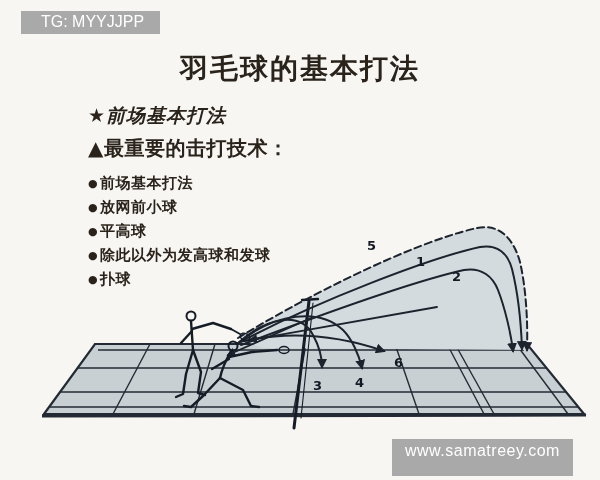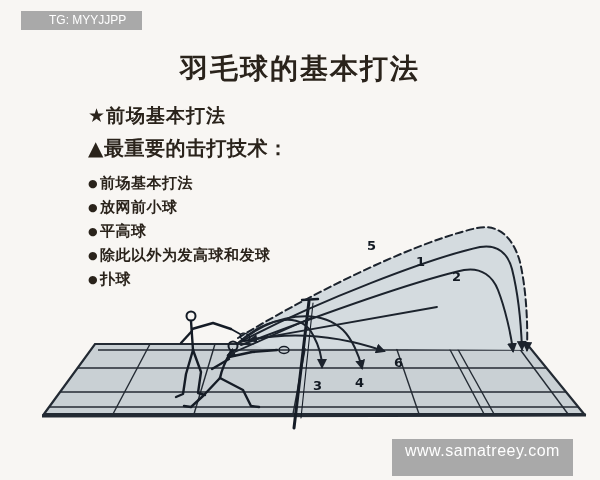--- a/index.html
+++ b/index.html
@@ -7,28 +7,28 @@
     position:relative;width:600px;height:480px;overflow:hidden;
     background:#f8f6f3;
     font-family:"DejaVu Sans", sans-serif;
     color:#2a231b;
   }
   .badge{
     position:absolute;background:#a9a9a9;color:#ffffff;
     font-family:"Liberation Sans","DejaVu Sans",sans-serif;
     white-space:nowrap;
   }
-  .badge-top{left:21px;top:11px;padding:2px 16px 3px 28px;font-size:12px;}
+  .badge-top{left:21px;top:11px;padding:2px 16px 3px 20px;font-size:16px;}
   .badge-bottom{left:392px;top:439px;padding:3px 13px 16px 13px;font-size:16px;letter-spacing:.5px;}
   .title{
     position:absolute;left:0;right:0;top:50px;margin:0;
     text-align:center;font-size:28px;font-weight:bold;letter-spacing:2px;
   }
   .notes{position:absolute;left:88px;top:103px;font-weight:bold;}
-  .notes .h1{font-size:19px;margin:0 0 6px 0;letter-spacing:1px;}
+  .notes .h1{font-size:19px;margin:0 0 6px 0;letter-spacing:1px;font-style:italic;}
   .notes .h2{font-size:20px;margin:0 0 9px 0;letter-spacing:.5px;}
   .notes ul{list-style:none;margin:0;padding:0;font-size:15px;}
   .notes li{height:24px;line-height:24px;letter-spacing:.5px;}
   .notes li .glyph{font-size:11px;vertical-align:1px;margin-right:2px;}
   svg.diagram{position:absolute;left:0;top:0;}
   svg text.tl{font-family:"DejaVu Sans",sans-serif;font-size:13px;font-weight:bold;fill:#131a23;}
 </style>
 </head>
 <body>
 

